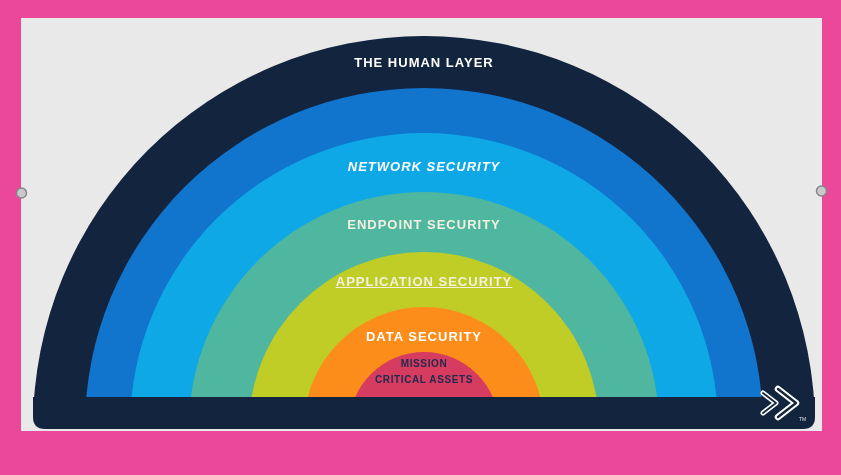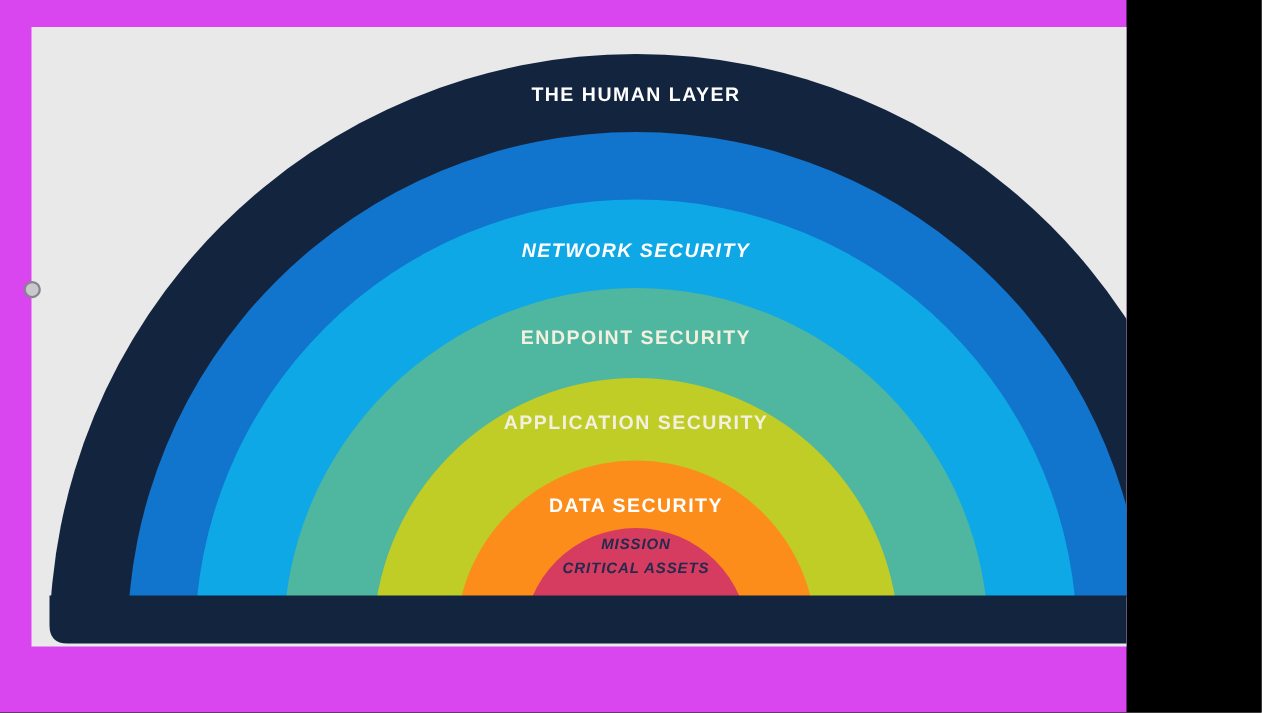--- a/index.html
+++ b/index.html
@@ -1,19 +1,19 @@
 <!DOCTYPE html>
 <html><head>
 <meta charset="utf-8">
 <style>
   html,body{margin:0;padding:0;background:#000;}
   .viewport{
     position:relative;
-    width:751px;height:475px;
-    background:#d946ef;
+    width:841px;height:475px;
+    background:#ec4899;
     overflow:hidden;
     font-family:"Liberation Sans", sans-serif;
   }
   .stage{
     position:absolute;
     left:21px;top:18px;width:801px;height:413px;
     background:#e9e9e9;
   }
   .diagram-svg{
     position:absolute;left:0;top:0;width:841px;height:475px;
@@ -26,21 +26,20 @@
     font-size:13px;
     letter-spacing:1px;
     color:#fff;
     white-space:nowrap;
     text-transform:uppercase;
   }
   .layer-label.small{
     font-size:10px;
     letter-spacing:0.6px;
     line-height:16px;
-    font-style:italic;
   }
 </style>
 </head>
 <body>
 
 <div class="viewport">
 
   <div class="stage"></div>
 
   <svg class="diagram-svg" viewBox="0 0 841 475">
@@ -72,20 +71,20 @@
 
     <circle cx="21.5" cy="193" r="5" stroke-width="1.5" fill="#c9c9cd"></circle>
     <circle cx="21.5" cy="193" r="5" fill="none" stroke="#85858d" stroke-width="1.5"></circle>
     <circle cx="821.5" cy="191" r="5" stroke-width="1.5" fill="#c9c9cd"></circle>
     <circle cx="821.5" cy="191" r="5" fill="none" stroke="#85858d" stroke-width="1.5"></circle>
   </svg>
 
   <div class="layer-label" style="top: 55px; color: rgb(255, 255, 255);">THE HUMAN LAYER</div>
   <div class="layer-label" style="top: 159px; color: rgb(255, 255, 255); font-style: italic;">NETWORK SECURITY</div>
   <div class="layer-label" style="top: 217px; color: rgb(243, 240, 223);">ENDPOINT SECURITY</div>
-  <div class="layer-label" style="top: 274px; color: rgb(243, 240, 223);">APPLICATION SECURITY</div>
+  <div class="layer-label" style="top: 274px; color: rgb(243, 240, 223); text-decoration: underline;">APPLICATION SECURITY</div>
   <div class="layer-label" style="top: 329px; color: rgb(255, 255, 255);">DATA SECURITY</div>
   <div class="layer-label small" style="top: 356px; color: rgb(35, 42, 78);">
     <div>MISSION</div>
     <div>CRITICAL ASSETS</div>
   </div>
 
 </div>
 
 </body></html>

